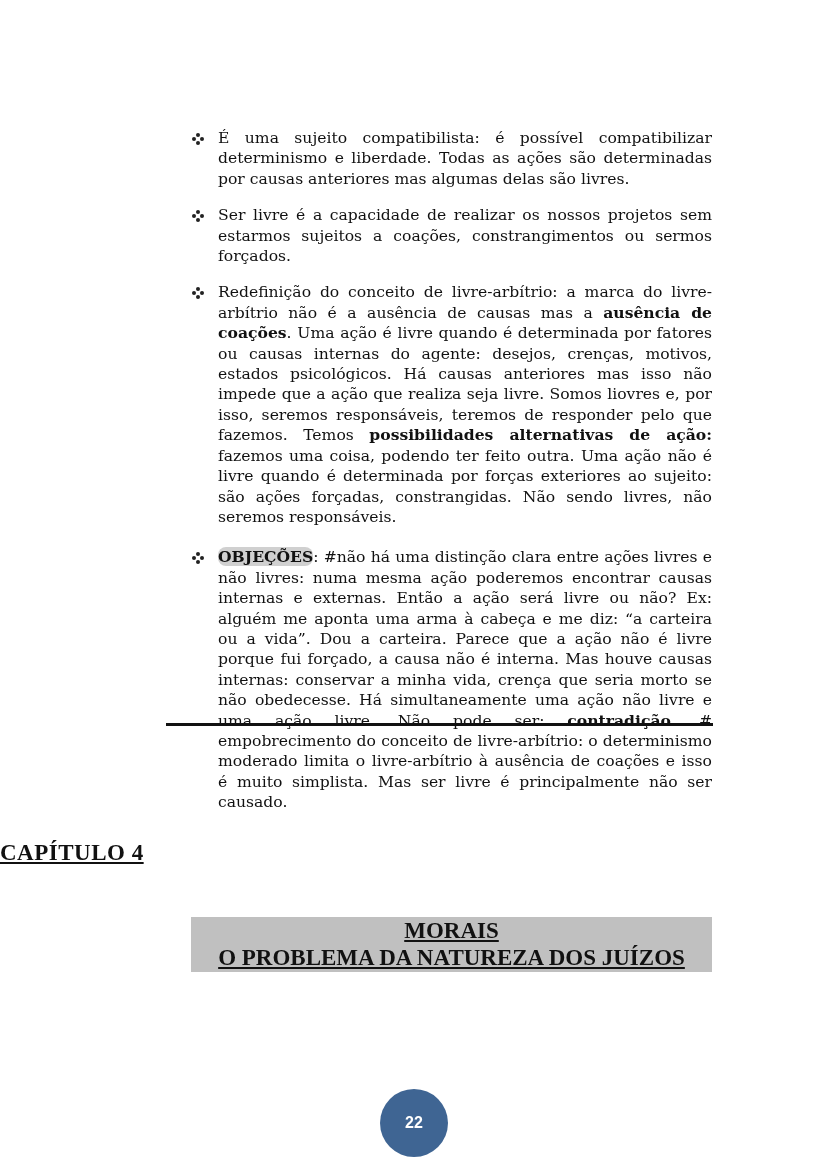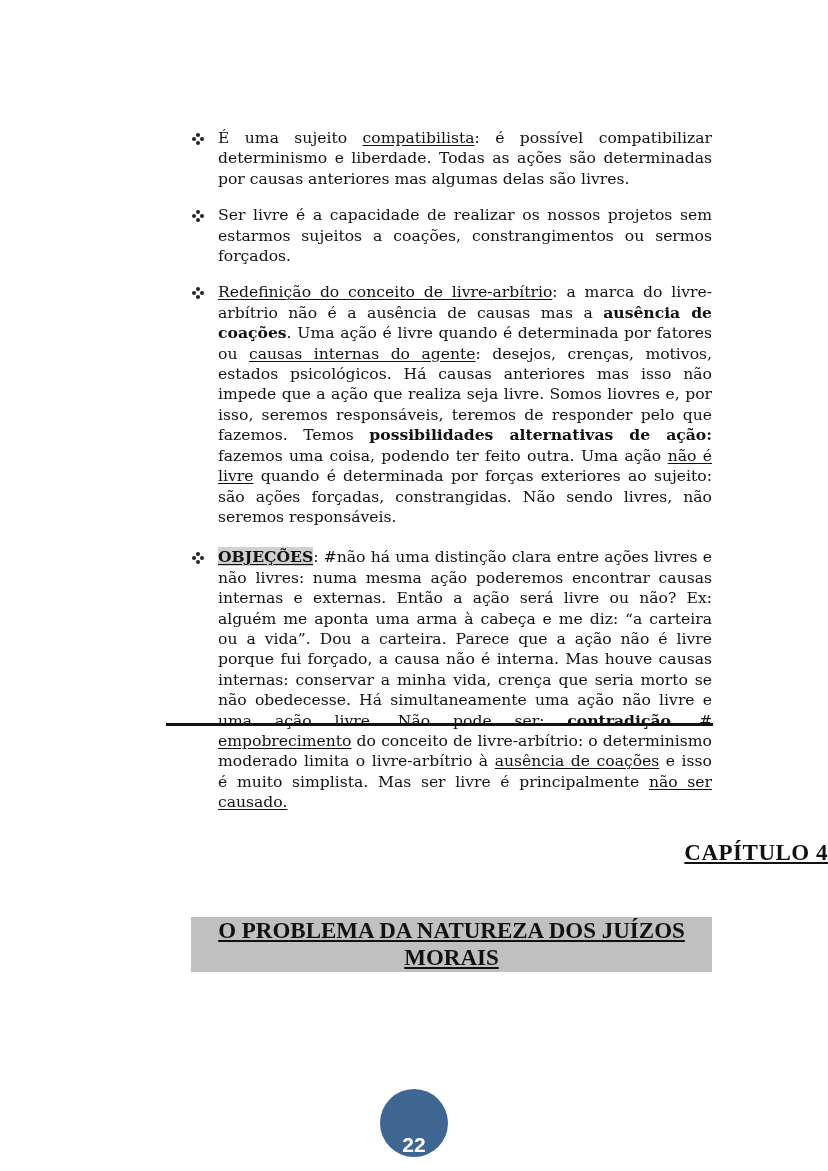--- a/index.html
+++ b/index.html
@@ -5,35 +5,35 @@
   html, body { margin: 0; padding: 0; background: #ffffff; }
   body { width: 828px; height: 1171px; position: relative; overflow: hidden;
          font-family: "DejaVu Serif", "Liberation Serif", serif; color: #111; }
   .content { position: absolute; left: 190px; top: 128px; width: 522px; }
   .bullet { position: relative; padding-left: 28px; font-size: 15.6px; line-height: 20.4px;
             text-align: justify; }
   .bullet + .bullet { margin-top: 16px; }
   .bullet.spaced { margin-top: 20px; }
   .diamond { position: absolute; left: 2px; top: 5px; width: 12px; height: 12px; }
   .diamond i { position: absolute; width: 4px; height: 4px; background: #222; border-radius: 50%; }
-  .u { text-decoration: underline; text-underline-offset: 2px; }
+  .u { text-underline-offset: 2px; }
   .b { font-weight: bold; }
-  .hl { background: #d0d0d0; }
+  .hl { background: #d0d0d0; border-radius: 8px; }
   .rule { position: absolute; left: 166px; top: 723px; width: 547px; height: 0; border-top: 3px solid #111; }
-  .chapter { position: absolute; left: 0; width: 828px; top: 840px; text-align: right;
+  .chapter { position: absolute; left: 0; width: 828px; top: 840px; text-align: left;
              font-family: "Liberation Serif", serif; font-weight: bold; font-size: 23px;
              text-decoration: underline; letter-spacing: 0.5px; }
   .chapter-title-box { position: absolute; left: 191px; top: 917px; width: 521px; height: 55px;
              background: #c0c0c0; }
   .chapter-title { font-family: "Liberation Serif", serif; font-weight: bold; font-size: 23px;
              text-decoration: underline; text-align: center; line-height: 26px; padding-top: 1px; }
   .page-num { position: absolute; left: 380px; top: 1089px; width: 68px; height: 68px;
              border-radius: 50%; background: #3f6593; color: #fff;
-             font-family: "Liberation Sans", sans-serif; font-weight: bold; font-size: 21px;
-             display: flex; align-items: flex-end; justify-content: center; }
+             font-family: "Liberation Sans", sans-serif; font-weight: bold; font-size: 16px;
+             display: flex; align-items: center; justify-content: center; }
 </style>
 </head>
 <body>
 
 <div class="content">
   <div class="bullet">
     <span class="diamond">
         <i style="left:4px;top:0"></i>
         <i style="left:0;top:4px"></i>
         <i style="left:8px;top:4px"></i>
@@ -68,19 +68,19 @@
       </span>
     <span class="txt"><span class="b u hl">OBJEÇÕES</span><span>: #não há uma distinção clara entre ações livres e não livres: numa mesma ação poderemos encontrar causas internas e externas. Então a ação será livre ou não? Ex: alguém me aponta uma arma à cabeça e me diz: “a carteira ou a vida”. Dou a carteira. Parece que a ação não é livre porque fui forçado, a causa não é interna. Mas houve causas internas: conservar a minha vida, crença que seria morto se não obedecesse. Há simultaneamente uma ação não livre e uma ação livre. Não pode ser: </span><span class="b">contradição.</span><span> # </span><span class="u">empobrecimento</span><span> do conceito de livre-arbítrio: o determinismo moderado  limita o livre-arbítrio à </span><span class="u">ausência de coações</span><span> e isso é muito simplista.  Mas ser livre é principalmente </span><span class="u">não ser causado.</span></span>
   </div>
 </div>
 
 <div class="rule"></div>
 
 <div class="chapter">CAPÍTULO 4</div>
 
 <div class="chapter-title-box">
+  <div class="chapter-title">MORAIS</div>
   <div class="chapter-title">O PROBLEMA DA NATUREZA DOS JUÍZOS</div>
-  <div class="chapter-title">MORAIS</div>
 </div>
 
 <div class="page-num">
   <span>22</span>
 </div>
 
 </body></html>

